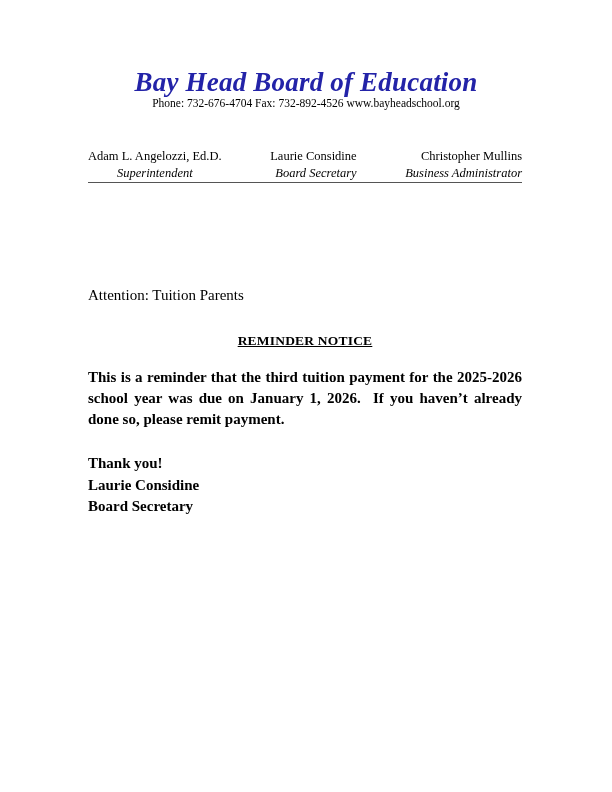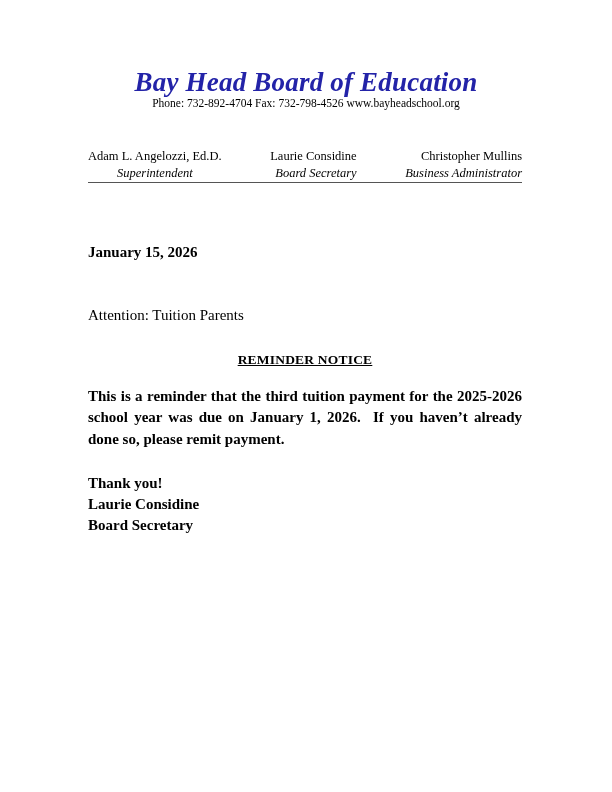--- a/index.html
+++ b/index.html
@@ -129,42 +129,41 @@
     line-height: 1.42;
   }
 </style>
 </head>
 <body>
 
 <div class="page">
 
   <div class="letterhead">
     <div class="org-title" style="color: rgb(35, 35, 168);">Bay Head Board of Education</div>
-    <div class="contact-line">Phone: 732-892-4704 Fax: 732-798-4526 www.bayheadschool.org</div>
+    <div class="contact-line">Phone: 732-676-4704 Fax: 732-892-4526 www.bayheadschool.org</div>
   </div>
 
   <div class="officers">
     <div class="officer col-1">
       <span class="officer-name">Adam L. Angelozzi, Ed.D.</span>
       <span class="officer-role">Superintendent</span>
     </div>
     <div class="officer col-2">
       <span class="officer-name">Laurie Considine</span>
       <span class="officer-role">Board Secretary</span>
     </div>
     <div class="officer col-3">
       <span class="officer-name">Christopher Mullins</span>
       <span class="officer-role">Business Administrator</span>
     </div>
   </div>
 
   <div class="divider"></div>
 
   <div class="body-block">
-    <div class="date-line">January 15, 2026</div>
     <div class="attention-line">Attention: Tuition Parents</div>
     <div class="notice-heading">REMINDER NOTICE</div>
     <div class="paragraph">This is a reminder that the third tuition payment for the 2025-2026 school year was due on January 1, 2026.  If you haven’t already done so, please remit payment.</div>
     <div class="closing">
       <div class="closing-line">Thank you!</div>
       <div class="closing-line">Laurie Considine</div>
       <div class="closing-line">Board Secretary</div>
     </div>
   </div>
 

